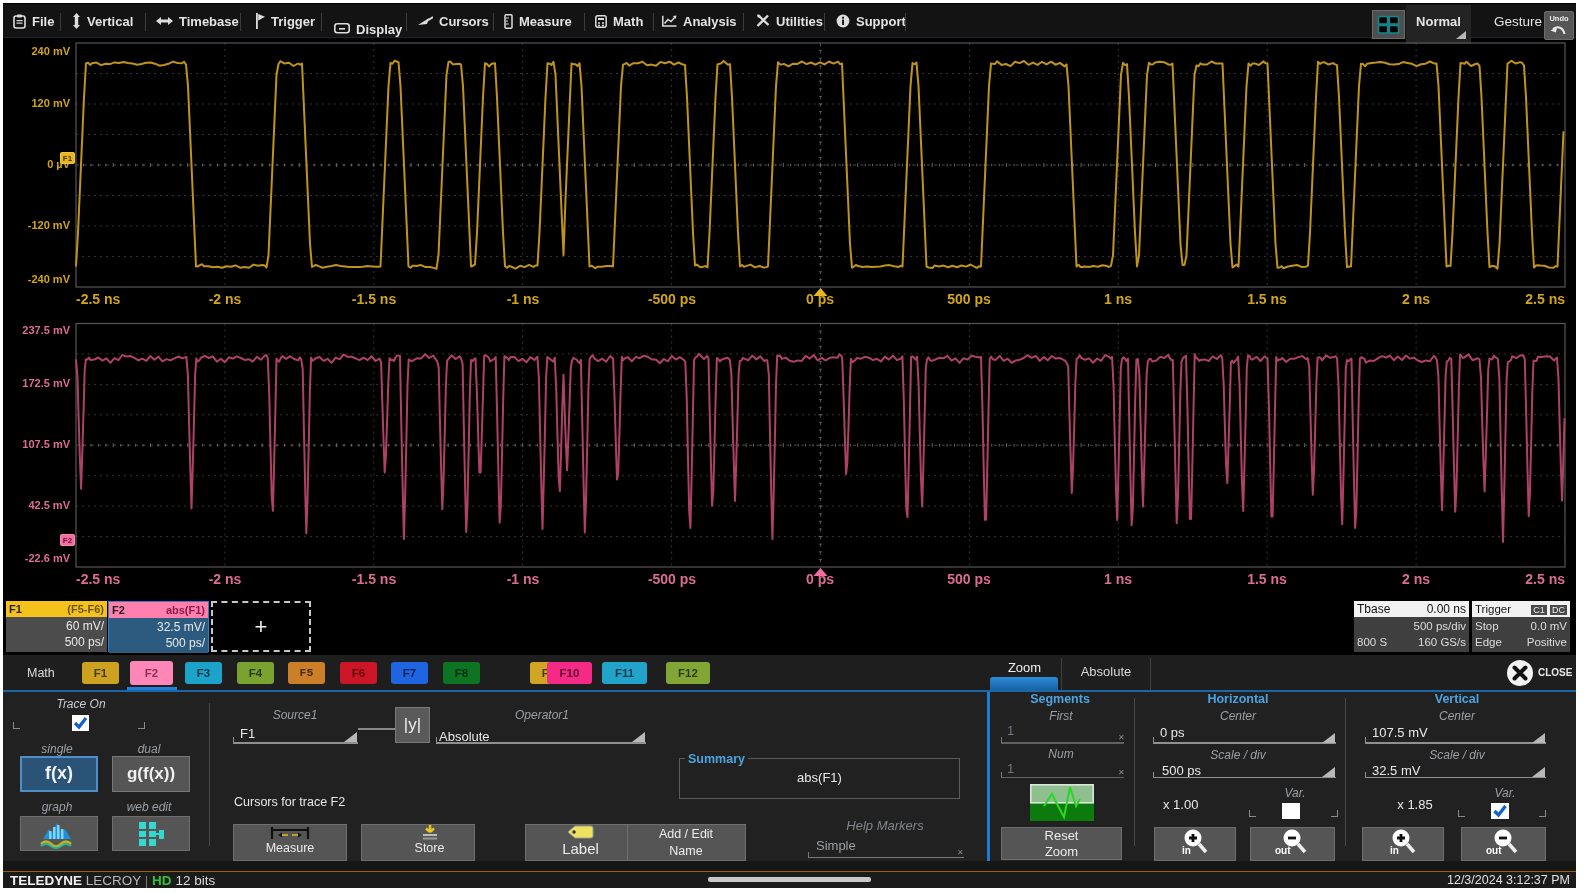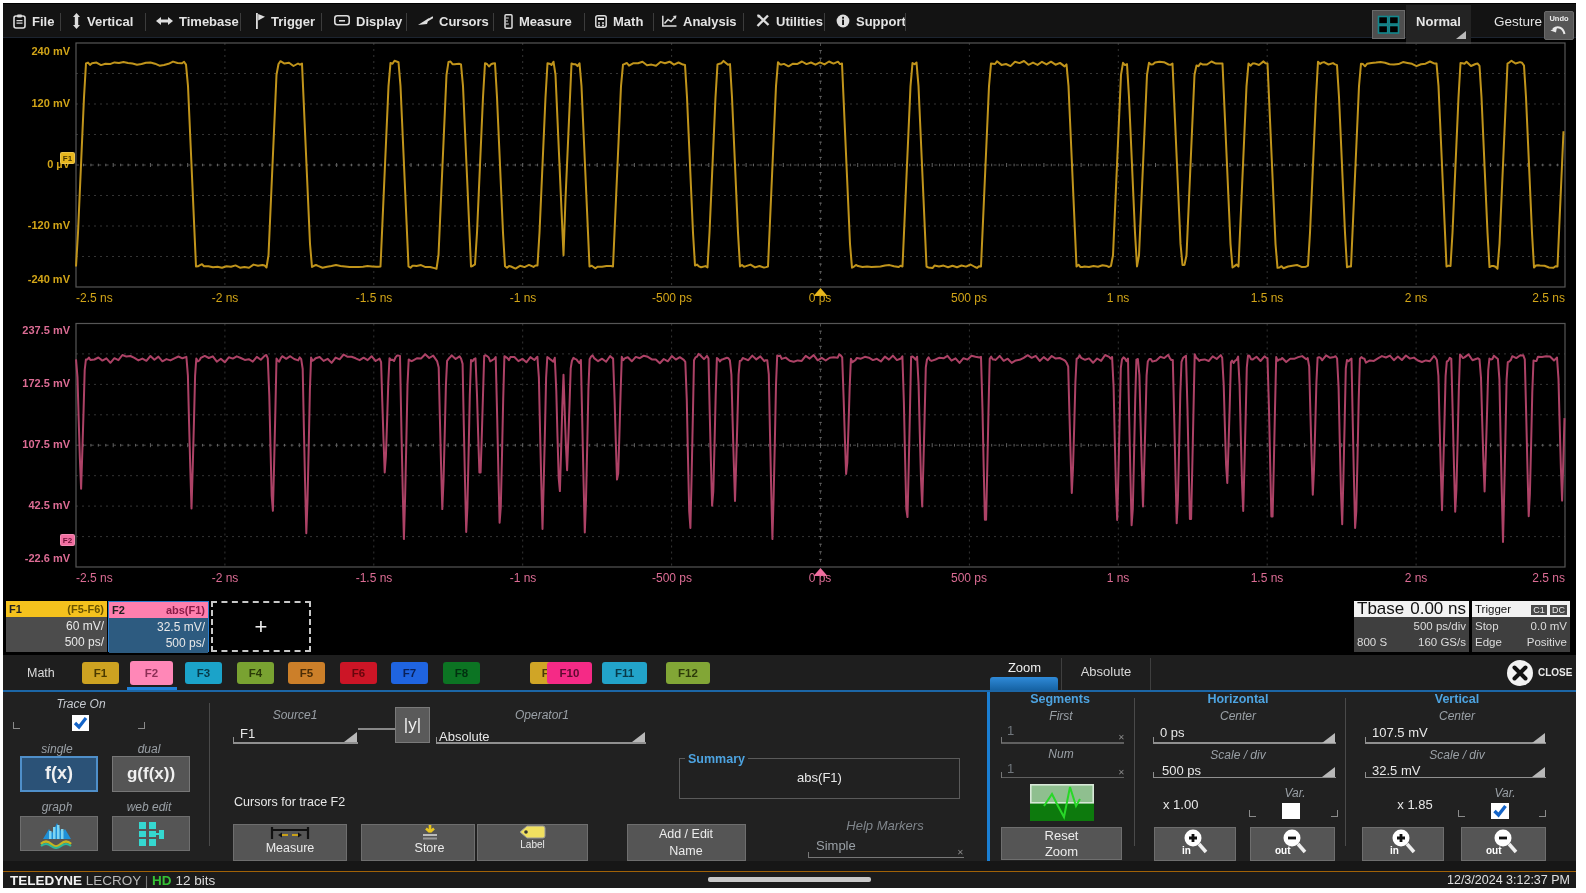--- a/index.html
+++ b/index.html
@@ -9,21 +9,21 @@
 #bgscreen { position:absolute; left:3px; top:3px; width:1573px; height:885px; background:#000; }
 .abs { position:absolute; }
 
 #menubar { position:absolute; left:3px; top:4px; width:1573px; height:34px; background:#131313; border-bottom:1px solid #1c2430; }
 .mitem { position:absolute; top:0; height:34px; display:flex; align-items:center; gap:6px; color:#e3e3e3; font-size:13px; font-weight:bold; }
 .msep { position:absolute; top:9px; width:1px; height:18px; background:#3c3c3c; }
 .micon { display:inline-block; }
 
 .ylab { position:absolute; color:#d2a518; font-size:11px; font-weight:bold; text-align:right; width:62px; }
 .ylab2 { color:#dc6c94; }
-.xlab { position:absolute; color:#d2a518; font-size:12px; font-weight:normal; }
+.xlab { position:absolute; color:#d2a518; font-size:14px; font-weight:bold; }
 .xlab2 { color:#dc6c94; }
 .chmark { position:absolute; font-size:8px; font-weight:bold; border-radius:2px; width:15px; height:12px; text-align:center; line-height:12px; }
 
 .dbox { position:absolute; top:0; width:101px; height:51px; font-size:12px; }
 .dhead { height:16px; line-height:16px; padding:0 3px; font-weight:bold; font-size:11px; display:flex; justify-content:space-between; }
 .dbody { height:35px; color:#e8e8e8; text-align:right; padding:1px 3px 0 3px; line-height:16px; }
 
 #tabrow { position:absolute; left:3px; top:655px; width:1573px; height:35px; background:#1e1e1e; }
 .ftab { position:absolute; top:7px; height:22px; border-radius:3px; font-size:11.5px; font-weight:bold; text-align:center; line-height:22px; }
 
@@ -61,21 +61,21 @@
           <path d="M0 5 L5 1 L5 9 Z" fill="#ddd"></path>
           <rect x="4" y="3.5" width="9" height="3" fill="#ddd"></rect>
           <path d="M17 5 L12 1 L12 9 Z" fill="#ddd"></path>
         </svg>Timebase</div>
     <div class="msep" style="left:237px;"></div>
     <div class="mitem" style="left:252px;"><svg class="micon" width="10" height="16" viewBox="0 0 10 16">
           <rect x="1" y="0" width="1.8" height="16" fill="#ddd"></rect>
           <path d="M3.2 1 L10 3.8 L3.2 7.5 Z" fill="#ddd"></path>
         </svg>Trigger</div>
     <div class="msep" style="left:318px;"></div>
-    <div class="mitem" style="left:331px;"><svg class="micon" width="16" height="12" viewBox="0 0 16 12">
+    <div class="mitem" style="left:331px;margin-top:8px;"><svg class="micon" width="16" height="12" viewBox="0 0 16 12">
           <rect x="0.8" y="0.8" width="14.4" height="9" rx="2.5" fill="none" stroke="#ddd" stroke-width="1.6"></rect>
           <rect x="5" y="5" width="6" height="1.6" fill="#ddd"></rect>
         </svg>Display</div>
     <div class="msep" style="left:403px;"></div>
     <div class="mitem" style="left:415px;"><svg class="micon" width="15" height="12" viewBox="0 0 15 12">
           <path d="M0 10 L11 3 L9 9 Z" fill="#ddd"></path>
           <path d="M9.5 5.5 L15 2" stroke="#ddd" stroke-width="2"></path>
         </svg>Cursors</div>
     <div class="msep" style="left:490px;"></div>
     <div class="mitem" style="left:501px;"><svg class="micon" width="9" height="15" viewBox="0 0 9 15">
@@ -220,21 +220,21 @@
     </div>
     <div class="dbox" style="left:108px; border:1px solid #2a7fd0;">
       <div class="dhead" style="background:#ff7fae; color:#222;">
           <span>F2</span>
           <span style="color:#8a1d48;">abs(F1)</span>
         </div>
       <div class="dbody" style="background:#2d5b80;">32.5 mV/<br>500 ps/</div>
     </div>
     <div class="abs" style="left:211px; top:0; width:100px; height:51px; border:2px dashed #c8c8c8; border-radius:1px; color:#eee; font-size:22px; text-align:center; line-height:47px;">+</div>
     <div class="abs" style="left:1354px; top:0; width:115px; height:51px; font-size:11.5px;">
-      <div class="dhead" style="background:#f2f2f2; color:#111; font-size:17px; font-weight:normal;">
+      <div class="dhead" style="background:#f2f2f2; color:#111; font-size:12px; font-weight:normal;">
           <span>Tbase</span>
           <span>0.00&nbsp;ns</span>
         </div>
       <div style="background:#3f3f3f; height:35px; color:#dcdcdc; padding:1px 3px 0 3px; line-height:16px;">
         <div style="text-align:right;">500 ps/div</div>
         <div style="display:flex; justify-content:space-between;">
             <span>800 S</span>
             <span>160 GS/s</span>
           </div>
       </div>
@@ -256,21 +256,21 @@
       </div>
     </div>
   </div>
   <div id="tabrow">
     <div class="abs" style="left:24px; top:0; height:36px; line-height:36px; color:#dcdcdc; font-size:12.5px;">Math</div>
     <div class="ftab" style="left:79px; width:37px; background:#cda221; color:#4a3a00;">F1</div>
     <div class="ftab" style="left:127px; top:6px; height:24px; line-height:24px; width:43px; background:#ff87b7; color:#8c2f56;">F2</div>
     <div class="abs" style="left:124px; top:32px; width:50px; height:4px; background:#1f7fd6;"></div>
     <div class="ftab" style="left:182px; width:37px; background:#1ba3c9; color:#063a4a;">F3</div>
     <div class="ftab" style="left:234px; width:37px; background:#79a231; color:#2a3a08;">F4</div>
-    <div class="ftab" style="left:285px; width:37px; background:#cc7f29; color:#4a2c06;">F5</div>
+    <div class="ftab" style="left:285px; width:37px; background:#cc7f29; color:#4a2c06;font-family:Liberation Mono, monospace;">F5</div>
     <div class="ftab" style="left:337px; width:37px; background:#cc1526; color:#66060c;">F6</div>
     <div class="ftab" style="left:388px; width:37px; background:#1f64e0; color:#0a2158;">F7</div>
     <div class="ftab" style="left:440px; width:37px; background:#0c7423; color:#023010;">F8</div>
     <div class="ftab" style="left:491px; width:37px; background:#d0a526; color:#4a3a08;margin-left:36px;">F9</div>
     <div class="ftab" style="left:544px; width:45px; background:#f52a86; color:#5e0a30;">F10</div>
     <div class="ftab" style="left:599px; width:45px; background:#22a3c9; color:#083a4a;">F11</div>
     <div class="ftab" style="left:663px; width:44px; background:#82a636; color:#2e3c0a;">F12</div>
     <div class="abs" style="left:1058px; top:3px; width:1px; height:33px; background:#3f3f3f;"></div>
     <div class="abs" style="left:1147px; top:3px; width:1px; height:33px; background:#3f3f3f;"></div>
     <div class="abs" style="left:985px; top:0; width:73px; height:36px;">
@@ -355,21 +355,21 @@
       <div style="margin-top:-3px;">Measure</div>
     </div>
     <div class="gbtn" style="left:358px; top:132px; width:114px; height:37px; font-size:12.5px;padding-left:23px;">
       <svg width="20" height="16" viewBox="0 0 20 16">
           <path d="M10 0 V7 M10 7 L6 3.5 M10 7 L14 3.5" stroke="#e8c520" stroke-width="2.6"></path>
           <rect x="3" y="9" width="14" height="2" fill="#bbb"></rect>
           <rect x="3" y="12.5" width="14" height="2" fill="#999"></rect>
         </svg>
       <div style="margin-top:-3px;">Store</div>
     </div>
-    <div class="gbtn" style="left:474px; top:132px; width:111px; height:37px; font-size:10px;">
+    <div class="gbtn" style="left:522px; top:132px; width:111px; height:37px; font-size:15px;">
       <svg width="28" height="15" viewBox="0 0 28 15">
           <path d="M8 1 L24 1 Q26 1 26 3 L26 11 Q26 13 24 13 L8 13 L1 7 Z" fill="#f0e060" stroke="#999" stroke-width="1"></path>
           <circle cx="7" cy="7" r="1.8" fill="#333"></circle>
         </svg>
       <div style="margin-top:-3px;">Label</div>
     </div>
     <div class="gbtn" style="left:623.5px; top:132px; width:119px; height:37px; font-size:12.5px; line-height:17px; padding-top:1px;">Add / Edit<br>Name</div>
     <div class="ital abs" style="left:822px; top:126px; width:120px; text-align:center; font-size:13px; color:#80868c;">Help Markers</div>
     <div class="abs" style="left:813px; top:146px; color:#9aa0a6; font-size:13px;">Simple</div>
     <div class="abs" style="left:805px; top:164.5px; width:156px; height:1.5px; background:#777;"></div>

